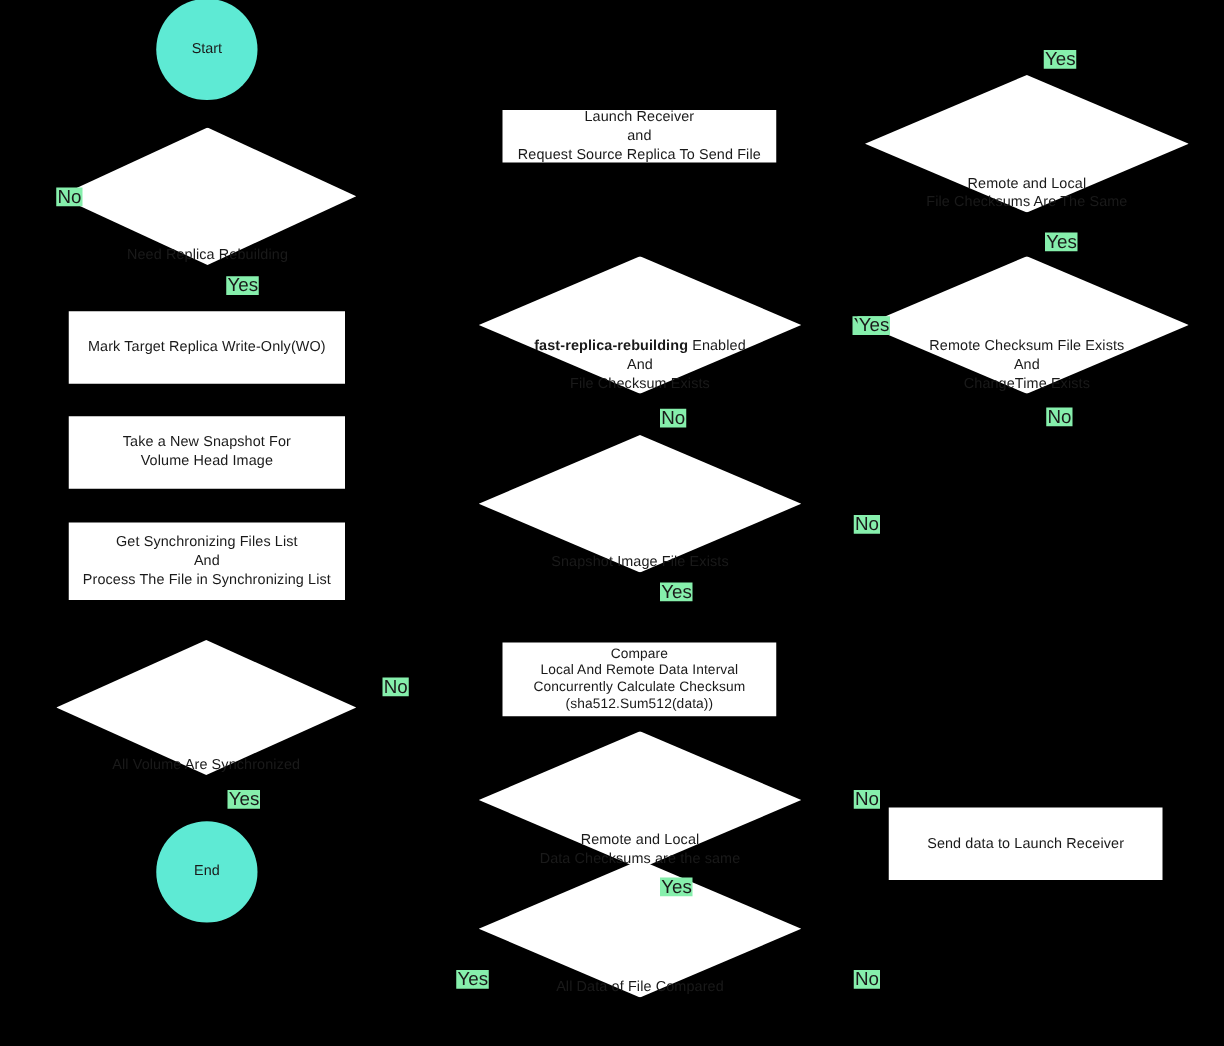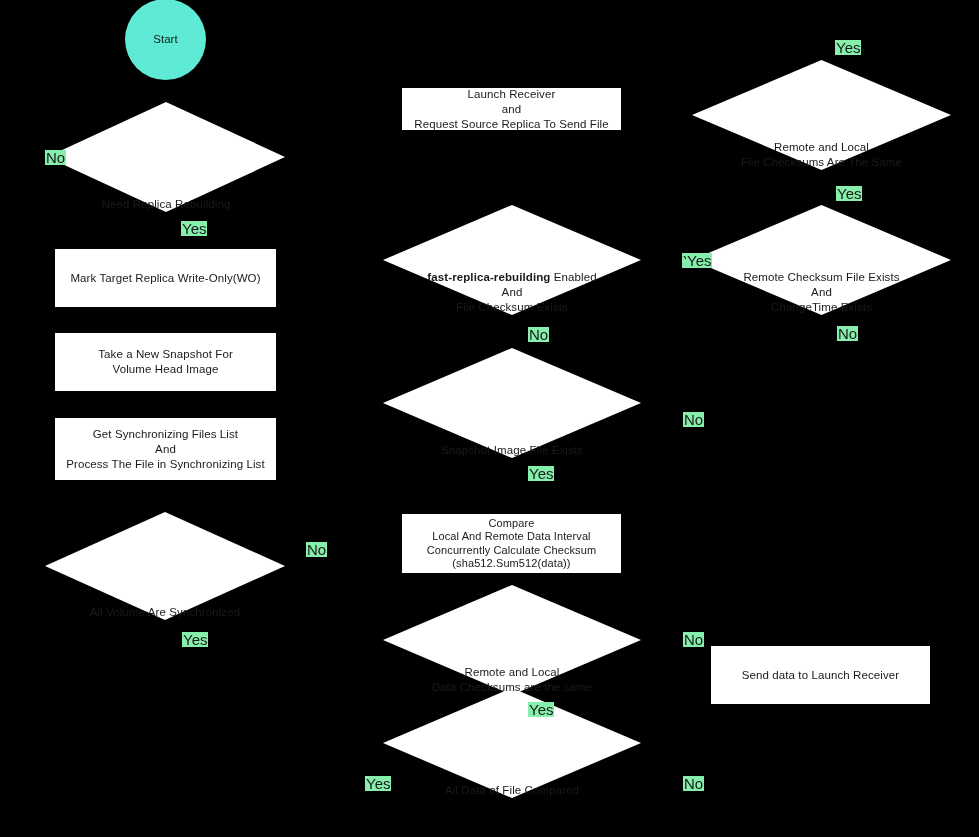--- a/index.html
+++ b/index.html
@@ -117,20 +117,23 @@
 
   <div class="node diamond" style="left:45px; top:512px; width:240px; height:108px;">
     <span class="shape"></span>
     <span class="dlabel">All Volume Are Synchronized</span>
   </div>
 
   <div class="edge-label" style="left:282px; top:542px;">No</div>
 
   <div class="edge-label" style="left:158px; top:632px;">Yes</div>
 
+  <div class="node circle" style="left:125px; top:657px; width:81px; height:81px;">
+    <span>End</span>
+  </div>
 
   <div class="node rect" style="left:402px; top:88px; width:219px; height:42px;">
     <span class="multiline">Launch Receiver
 and
 Request Source Replica To Send File</span>
   </div>
 
   <div class="node diamond" style="left:383px; top:205px; width:258px; height:110px;">
     <span class="shape"></span>
     <span class="dlabel"><b>fast-replica-rebuilding</b><span> Enabled

